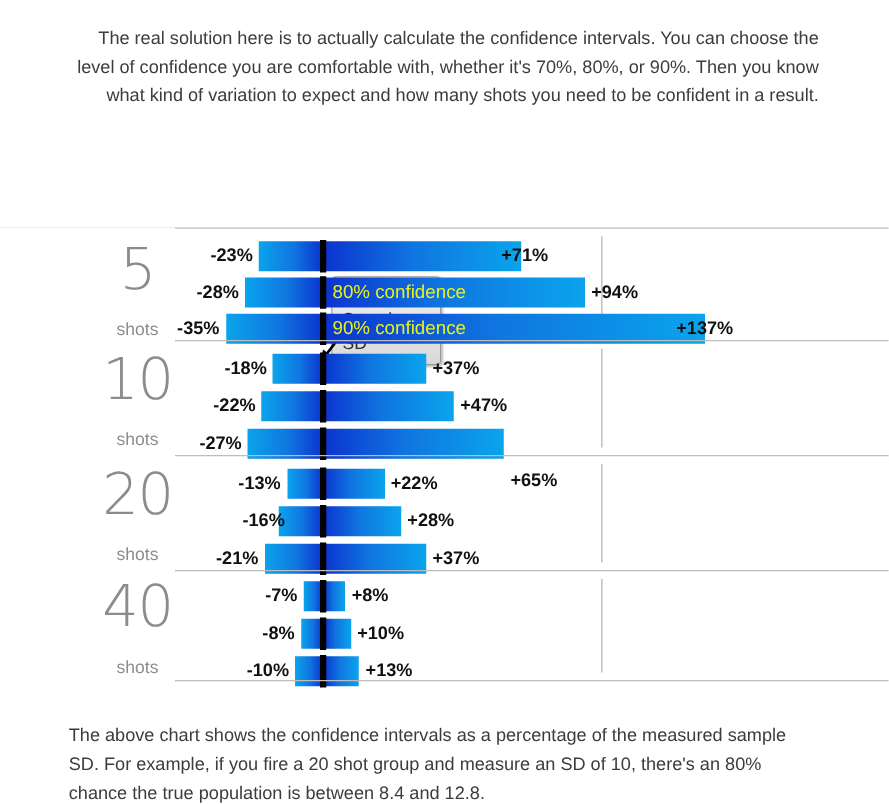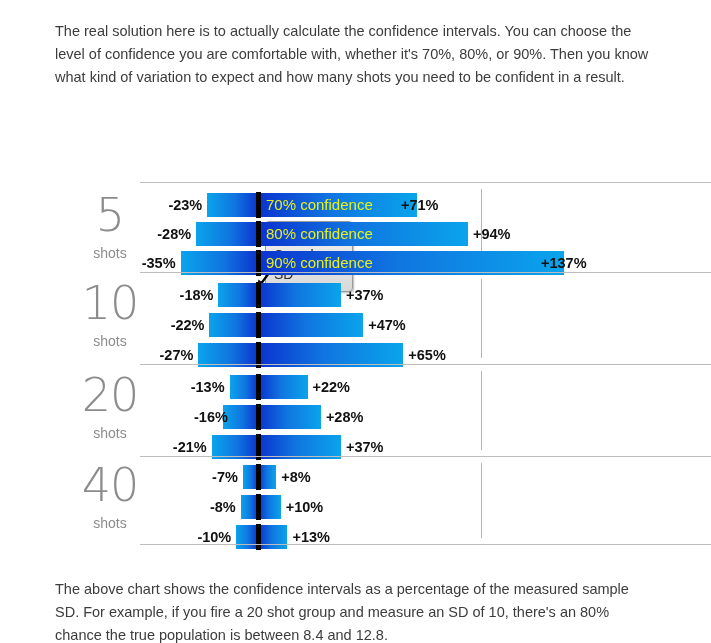--- a/index.html
+++ b/index.html
@@ -18,21 +18,21 @@
 
   
   .para {
     position: absolute;
     left: 55px;
     width: 600px;
     font-size: 14.5px;
     line-height: 23px;
     color: #3c3c3c;
   }
-  #intro-paragraph { top: 5px; }
+  #intro-paragraph { top: 5px; text-align: right; }
   #outro-paragraph { top: 563px; }
 
   
   #chart {
     position: absolute;
     left: 0px;
     top: 108px;
     width: 711px;
     height: 445px;
   }
@@ -111,21 +111,21 @@
     font-size: 46px;
     line-height: 46px;
     font-weight: 300;
     letter-spacing: -1px;
     font-family: "DejaVu Sans", sans-serif;
   }
   .shots-word {
     display: block;
     font-size: 14px;
     line-height: 16px;
-    margin-top: 7px;
+    margin-top: 17px;
   }
   .sl-g5  { top: 9px;  }
   .sl-g10 { top: 7px;  }
   .sl-g20 { top: 7px;  }
   .sl-g40 { top: 5px;  }
 
   
   .bar-row {
     position: absolute;
     left: 0;
@@ -191,21 +191,20 @@
       <div class="group group-g5">
         <div class="hrule-mask"></div>
         <div class="gridline-100"></div>
         <div class="shots-label sl-g5">
           <span class="shots-num">5</span>
           <span class="shots-word">shots</span>
         </div>
         <div class="bar-row" style="top: 10px;">
           <div class="bar-left" style="left: 207.256px; width: 51.244px;"></div>
           <div class="bar-right" style="left: 258.5px; width: 158.188px;"></div>
-          <div class="inbar-label">70% confidence</div>
           <div class="center-line" style="top: -1px; height: 26px;"></div>
           <div class="lbl lbl-left" style="right: 508.744px;">-23%</div>
           <div class="lbl lbl-right" style="left: 401px;">+71%</div>
         </div>
         <div class="bar-row" style="top: 39px;">
           <div class="bar-left" style="left: 196.116px; width: 62.384px;"></div>
           <div class="bar-right" style="left: 258.5px; width: 209.432px;"></div>
           <div class="inbar-label">80% confidence</div>
           <div class="center-line" style="top: -1px; height: 26px;"></div>
           <div class="lbl lbl-left" style="right: 519.884px;">-28%</div>
@@ -239,21 +238,21 @@
           <div class="bar-right" style="left: 258.5px; width: 104.716px;"></div>
           <div class="center-line" style="top: -1px; height: 26px;"></div>
           <div class="lbl lbl-left" style="right: 506.516px;">-22%</div>
           <div class="lbl lbl-right" style="left: 368.216px;">+47%</div>
         </div>
         <div class="bar-row" style="top: 70px;">
           <div class="bar-left" style="left: 198.344px; width: 60.156px;"></div>
           <div class="bar-right" style="left: 258.5px; width: 144.82px;"></div>
           <div class="center-line" style="top: -1px; height: 26px;"></div>
           <div class="lbl lbl-left" style="right: 517.656px;">-27%</div>
-          <div class="lbl lbl-right" style="left: 408.32px;">+65%</div>
+          <div class="lbl lbl-right" style="left: 408.32px; margin-top: 30px;">+65%</div>
         </div>
       </div>
       <div class="group group-g20">
         <div class="hrule-mask"></div>
         <div class="gridline-100"></div>
         <div class="shots-label sl-g20">
           <span class="shots-num">20</span>
           <span class="shots-word">shots</span>
         </div>
         <div class="bar-row" style="top: 10px;">

